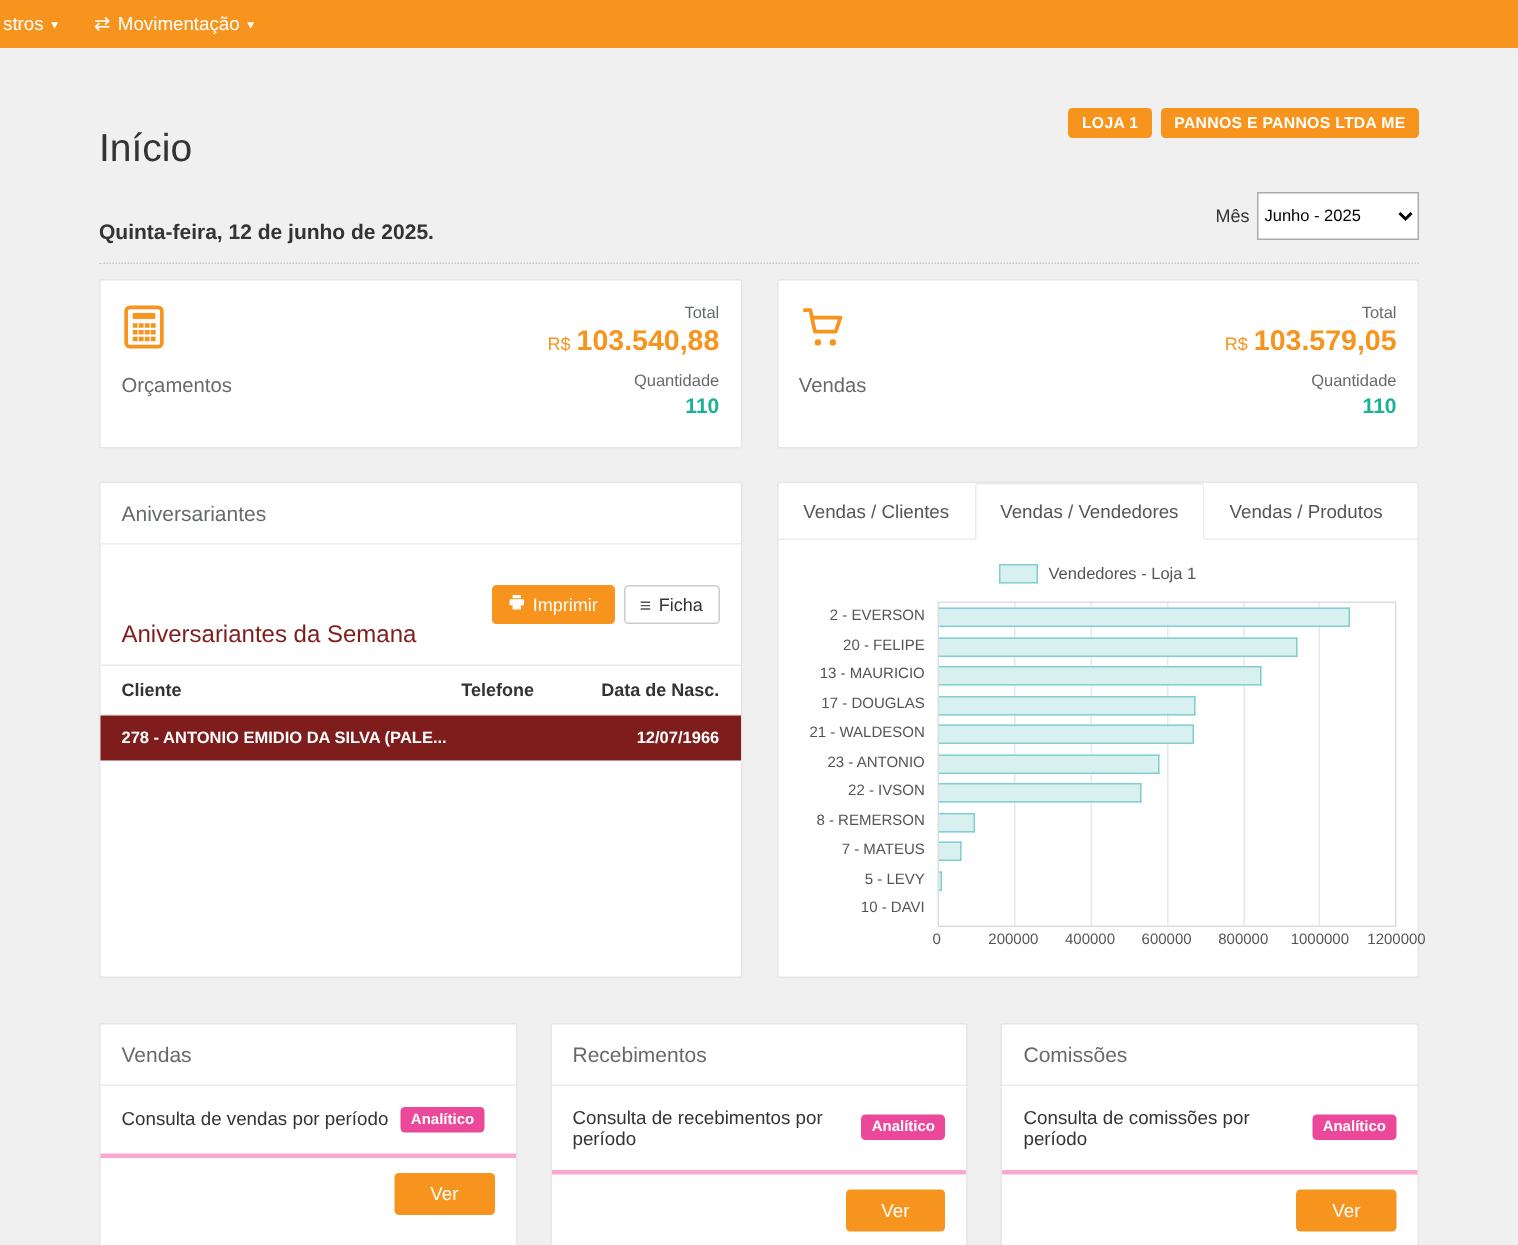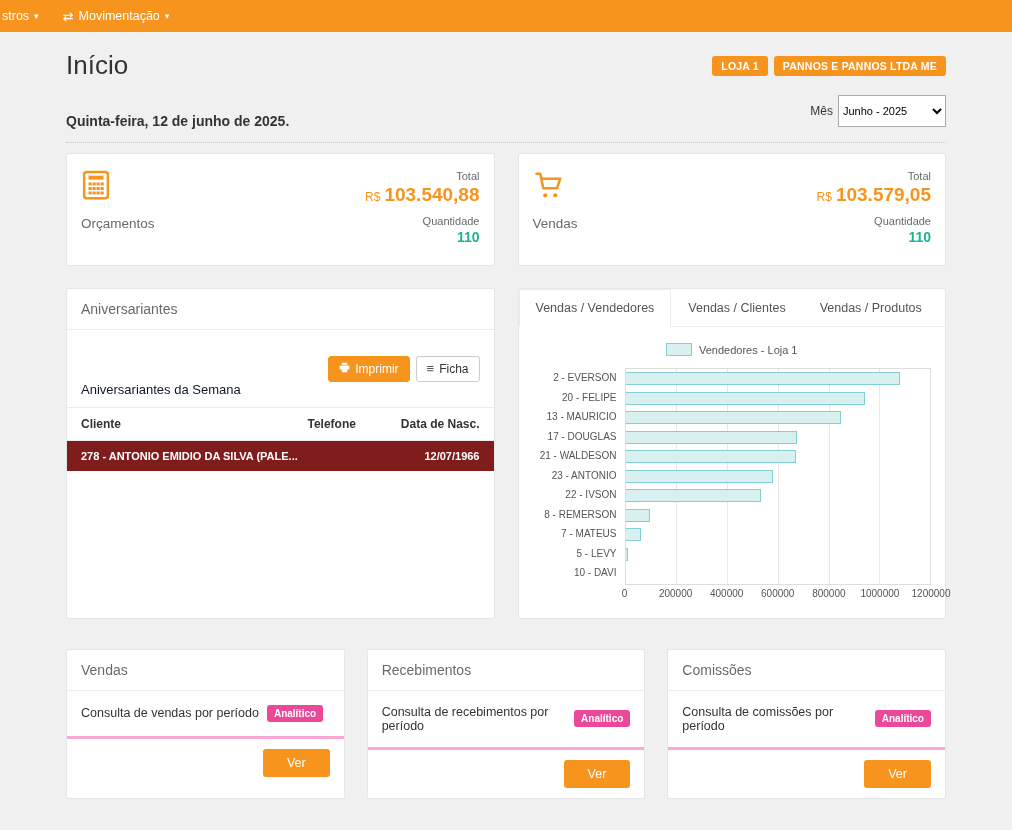--- a/index.html
+++ b/index.html
@@ -13,21 +13,21 @@
     height:32px; background:#f6941e; display:flex; align-items:center;
     color:#fff; font-size:12.5px;
   }
   .nav-item { display:flex; align-items:center; gap:5px; padding:0 12px; height:32px; cursor:pointer; }
   .nav-item:first-child { padding-left:2px; }
   .caret { font-size:9px; line-height:1; }
   .swap { font-size:13px; }
   
   .page { padding:0 66px; }
   .header-row { display:flex; justify-content:space-between; align-items:center; margin-top:18px; }
-  .page-title { font-size:26px; font-weight:400; color:#333; }
+  .page-title { font-size:26px; font-weight:400; color:#333;margin-top:33px; }
   .badges { display:flex; gap:6px; }
   .badge-orange {
     background:#f6941e; color:#fff; font-size:10.5px; font-weight:bold;
     padding:4px 9px; border-radius:3px; letter-spacing:.2px;
   }
   .date-row {
     display:flex; justify-content:space-between; align-items:center;
     margin-top:12px; padding-bottom:13px; border-bottom:1px dotted #c9c9c9;
   }
   .date-text { font-size:14px; font-weight:600; color:#333;margin-top:20px; }
@@ -51,21 +51,21 @@
   .total-value { font-size:19px; font-weight:bold; color:#f6941e; }
   .qty-label { margin-top:9px; }
   .qty-value { font-size:14px; font-weight:bold; color:#1ab394; margin-top:2px; }
   
   .row-middle { display:grid; grid-template-columns:1fr 1fr; gap:23px; margin-top:22px; align-items:stretch; }
   .tall-card { min-height:318px; display:flex; flex-direction:column; }
   .aniv-toolbar {
     display:flex; justify-content:space-between; align-items:center;
     padding:10px 14px; border-bottom:1px solid #ececec;
   }
-  .aniv-subtitle { font-size:13px; color:#0f172a;margin-top:42px; }
+  .aniv-subtitle { font-size:16px; color:#7f1d1d;margin-top:42px; }
   .btn-group { display:flex; gap:6px; }
   .btn { font-size:12px; padding:5px 10px; border-radius:3px; cursor:pointer; display:flex; align-items:center; gap:5px; border:1px solid transparent; }
   .btn-orange { background:#f6941e; border-color:#f6941e; color:#fff; }
   .btn-white { background:#fff; border-color:#ccc; color:#333; }
   .list-glyph { font-size:13px; line-height:1; color:#555; }
   .aniv-table-head, .aniv-row {
     display:grid; grid-template-columns:1fr 80px 92px; padding:9px 14px; align-items:center;
   }
   .aniv-table-head { font-size:12px; font-weight:bold; color:#333; border-bottom:1px solid #ececec; }
   .aniv-table-head .col-right, .aniv-row .col-right { text-align:right; }
@@ -226,22 +226,22 @@
       <div class="aniv-row">
         <span class="cell-cliente">278 - ANTONIO EMIDIO DA SILVA (PALE...</span>
         <span></span>
         <span class="col-right">12/07/1966</span>
       </div>
       <div style="flex:1"></div>
     </div>
 
     <div class="card tall-card">
       <div class="tabs">
+        <span class="tab">Vendas / Clientes</span>
         <span class="tab active">Vendas / Vendedores</span>
-        <span class="tab">Vendas / Clientes</span>
         <span class="tab">Vendas / Produtos</span>
       </div>
       <div class="chart-body">
         <div class="legend">
           <span class="legend-swatch"></span>
           <span class="legend-label">Vendedores - Loja 1</span>
         </div>
         <div class="chart-main">
           <div class="ylabels">
               <div class="ylabel">2 - EVERSON</div>

